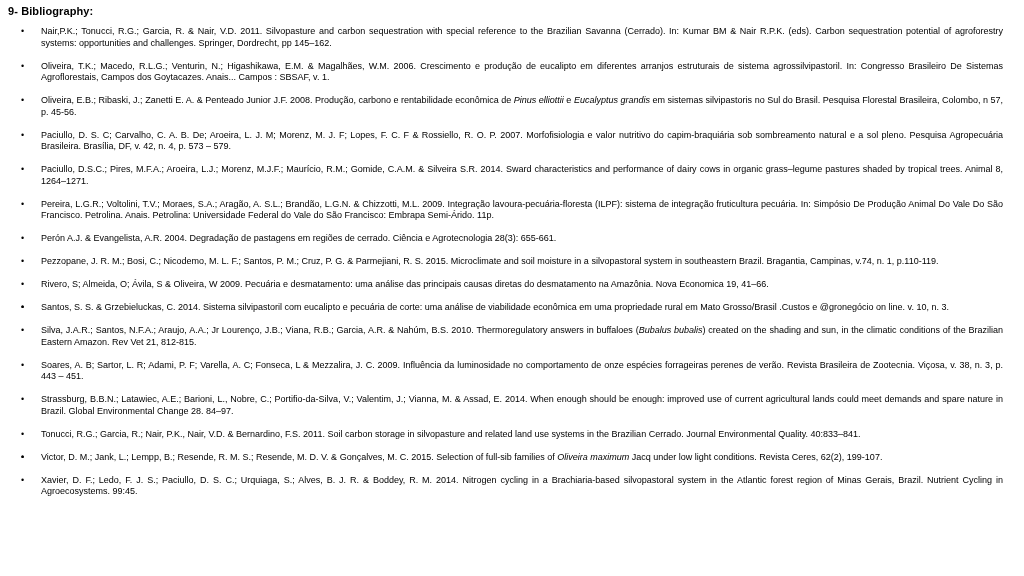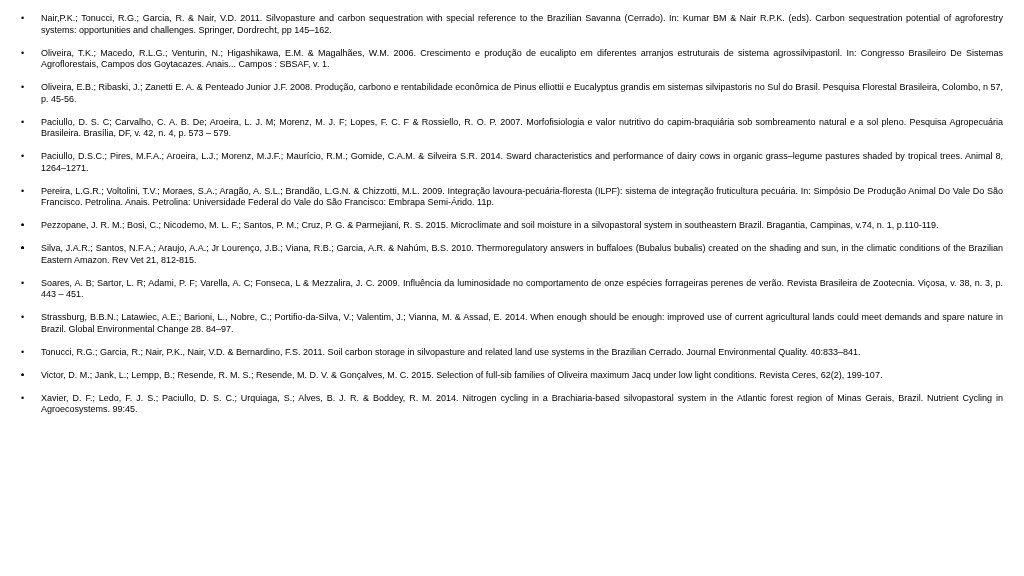--- a/index.html
+++ b/index.html
@@ -41,38 +41,40 @@
     text-align: justify;
   }
   .ref-item .bullet {
     position: absolute;
     left: 21px;
     top: 0;
     font-size: 9px;
     line-height: 11.5px;
   }
   .seg-italic {
+    font-style: italic;
   }
 </style>
 </head>
 <body>
 
 <div class="page">
+  <h1 class="title">9- Bibliography:</h1>
   <div class="ref-list" id="references-list">
       <div class="ref-item"><span class="bullet">•</span><span class="ref-text"><span>Nair,P.K.; Tonucci, R.G.; Garcia, R. &amp; Nair, V.D. 2011. Silvopasture and carbon sequestration with special reference to the Brazilian Savanna (Cerrado). In: Kumar BM &amp; Nair R.P.K. (eds). Carbon sequestration potential of agroforestry systems: opportunities and challenges. Springer, Dordrecht, pp 145–162.</span></span></div>
       <div class="ref-item"><span class="bullet">•</span><span class="ref-text"><span>Oliveira, T.K.; Macedo, R.L.G.; Venturin, N.; Higashikawa, E.M. &amp; Magalhães, W.M. 2006.  Crescimento e produção de eucalipto em diferentes arranjos estruturais de sistema agrossilvipastoril. In: Congresso Brasileiro De Sistemas Agroflorestais, Campos dos Goytacazes. Anais... Campos : SBSAF, v. 1.</span></span></div>
       <div class="ref-item"><span class="bullet">•</span><span class="ref-text"><span>Oliveira, E.B.; Ribaski, J.; Zanetti E. A. &amp; Penteado Junior J.F. 2008. Produção, carbono e rentabilidade econômica de </span><span class="seg-italic">Pinus elliottii</span><span> e </span><span class="seg-italic">Eucalyptus grandis</span><span> em sistemas silvipastoris no Sul do Brasil. Pesquisa Florestal Brasileira, Colombo, n 57, p. 45-56.</span></span></div>
       <div class="ref-item"><span class="bullet">•</span><span class="ref-text"><span>Paciullo, D. S. C; Carvalho, C. A. B. De; Aroeira, L. J. M; Morenz, M. J. F; Lopes, F. C. F &amp; Rossiello, R. O. P. 2007. Morfofisiologia e valor nutritivo do capim-braquiária sob sombreamento natural e a sol pleno. Pesquisa Agropecuária Brasileira. Brasília, DF, v. 42, n. 4, p. 573 – 579.</span></span></div>
       <div class="ref-item"><span class="bullet">•</span><span class="ref-text"><span>Paciullo, D.S.C.; Pires, M.F.A.; Aroeira, L.J.; Morenz, M.J.F.; Maurício, R.M.; Gomide, C.A.M. &amp; Silveira S.R. 2014. Sward characteristics and performance of dairy cows in organic grass–legume pastures shaded by tropical trees. Animal 8, 1264–1271.</span></span></div>
       <div class="ref-item"><span class="bullet">•</span><span class="ref-text"><span>Pereira, L.G.R.; Voltolini, T.V.; Moraes, S.A.; Aragão, A. S.L.; Brandão, L.G.N. &amp; Chizzotti, M.L. 2009. Integração lavoura-pecuária-floresta (ILPF): sistema de integração fruticultura pecuária. In: Simpósio De Produção Animal Do Vale Do São Francisco. Petrolina. Anais. Petrolina: Universidade Federal do Vale do São Francisco: Embrapa Semi-Árido. 11p.</span></span></div>
+      <div class="ref-item"><span class="bullet">•</span><span class="ref-text"><span>Perón A.J. &amp; Evangelista, A.R. 2004. Degradação de pastagens em regiões de cerrado. Ciência e Agrotecnologia 28(3): 655-661.</span></span></div>
+      <div class="ref-item"><span class="bullet">•</span><span class="ref-text"><span>Pezzopane, J. R. M.; Bosi, C.; Nicodemo, M. L. F.; Santos, P. M.; Cruz, P. G. &amp; Parmejiani, R. S. 2015. Microclimate and soil moisture in a silvopastoral system in southeastern Brazil. Bragantia, Campinas, v.74, n. 1, p.110-119.</span></span></div>
+      <div class="ref-item"><span class="bullet">•</span><span class="ref-text"><span>Rivero, S; Almeida, O; Ávila, S &amp; Oliveira, W 2009. Pecuária e desmatamento: uma análise das principais causas diretas do desmatamento na Amazônia. Nova Economica 19, 41–66.</span></span></div>
       <div class="ref-item"><span class="bullet">•</span></div>
-      <div class="ref-item"><span class="bullet">•</span><span class="ref-text"><span>Pezzopane, J. R. M.; Bosi, C.; Nicodemo, M. L. F.; Santos, P. M.; Cruz, P. G. &amp; Parmejiani, R. S. 2015. Microclimate and soil moisture in a silvopastoral system in southeastern Brazil. Bragantia, Campinas, v.74, n. 1, p.110-119.</span></span></div>
-      <div class="ref-item"><span class="bullet">•</span></div>
-      <div class="ref-item"><span class="bullet">•</span></div>
-      <div class="ref-item"><span class="bullet">•</span></div>
+      <div class="ref-item"><span class="bullet">•</span><span class="ref-text"><span>Santos, S. S. &amp; Grzebieluckas, C. 2014. Sistema silvipastoril com eucalipto e  pecuária de  corte: uma análise de viabilidade econômica   em uma propriedade rural em Mato Grosso/Brasil .Custos e @gronegócio  on line.  v. 10, n. 3.</span></span></div>
       <div class="ref-item"><span class="bullet">•</span><span class="ref-text"><span>Silva, J.A.R.; Santos, N.F.A.; Araujo, A.A.; Jr Lourenço, J.B.; Viana, R.B.; Garcia, A.R. &amp; Nahúm, B.S. 2010. Thermoregulatory answers in buffaloes (</span><span class="seg-italic">Bubalus bubalis</span><span>) created on the shading and sun, in the climatic conditions of the Brazilian Eastern Amazon. Rev Vet 21, 812-815.</span></span></div>
       <div class="ref-item"><span class="bullet">•</span><span class="ref-text"><span>Soares, A. B; Sartor, L. R; Adami, P. F; Varella, A. C; Fonseca, L &amp; Mezzalira, J. C. 2009. Influência da luminosidade no comportamento de onze espécies forrageiras perenes de verão. Revista Brasileira de Zootecnia. Viçosa, v. 38, n. 3, p. 443 – 451.</span></span></div>
       <div class="ref-item"><span class="bullet">•</span><span class="ref-text"><span>Strassburg, B.B.N.; Latawiec, A.E.; Barioni, L., Nobre, C.; Portifio-da-Silva, V.; Valentim, J.; Vianna, M. &amp; Assad, E. 2014. When enough should be enough: improved use of current agricultural lands could meet demands and spare nature in Brazil. Global Environmental Change 28. 84–97.</span></span></div>
       <div class="ref-item"><span class="bullet">•</span><span class="ref-text"><span>Tonucci, R.G.; Garcia, R.; Nair, P.K., Nair, V.D. &amp; Bernardino, F.S. 2011. Soil carbon storage in silvopasture and related land use systems in the Brazilian Cerrado. Journal Environmental Quality. 40:833–841.</span></span></div>
       <div class="ref-item"><span class="bullet">•</span></div>
       <div class="ref-item"><span class="bullet">•</span><span class="ref-text"><span>Victor, D. M.; Jank, L.; Lempp, B.; Resende, R. M. S.; Resende, M. D. V. &amp; Gonçalves, M. C. 2015. Selection of full-sib families of </span><span class="seg-italic">Oliveira maximum</span><span> Jacq under low light conditions. Revista Ceres, 62(2), 199-107.</span></span></div>
       <div class="ref-item"><span class="bullet">•</span><span class="ref-text"><span>Xavier, D. F.; Ledo, F. J. S.; Paciullo, D. S. C.; Urquiaga, S.; Alves, B. J. R. &amp; Boddey, R. M. 2014. Nitrogen cycling in a Brachiaria-based silvopastoral system in the Atlantic forest region of Minas Gerais, Brazil. Nutrient Cycling in Agroecosystems. 99:45.</span></span></div>
     </div>
 </div>
 

